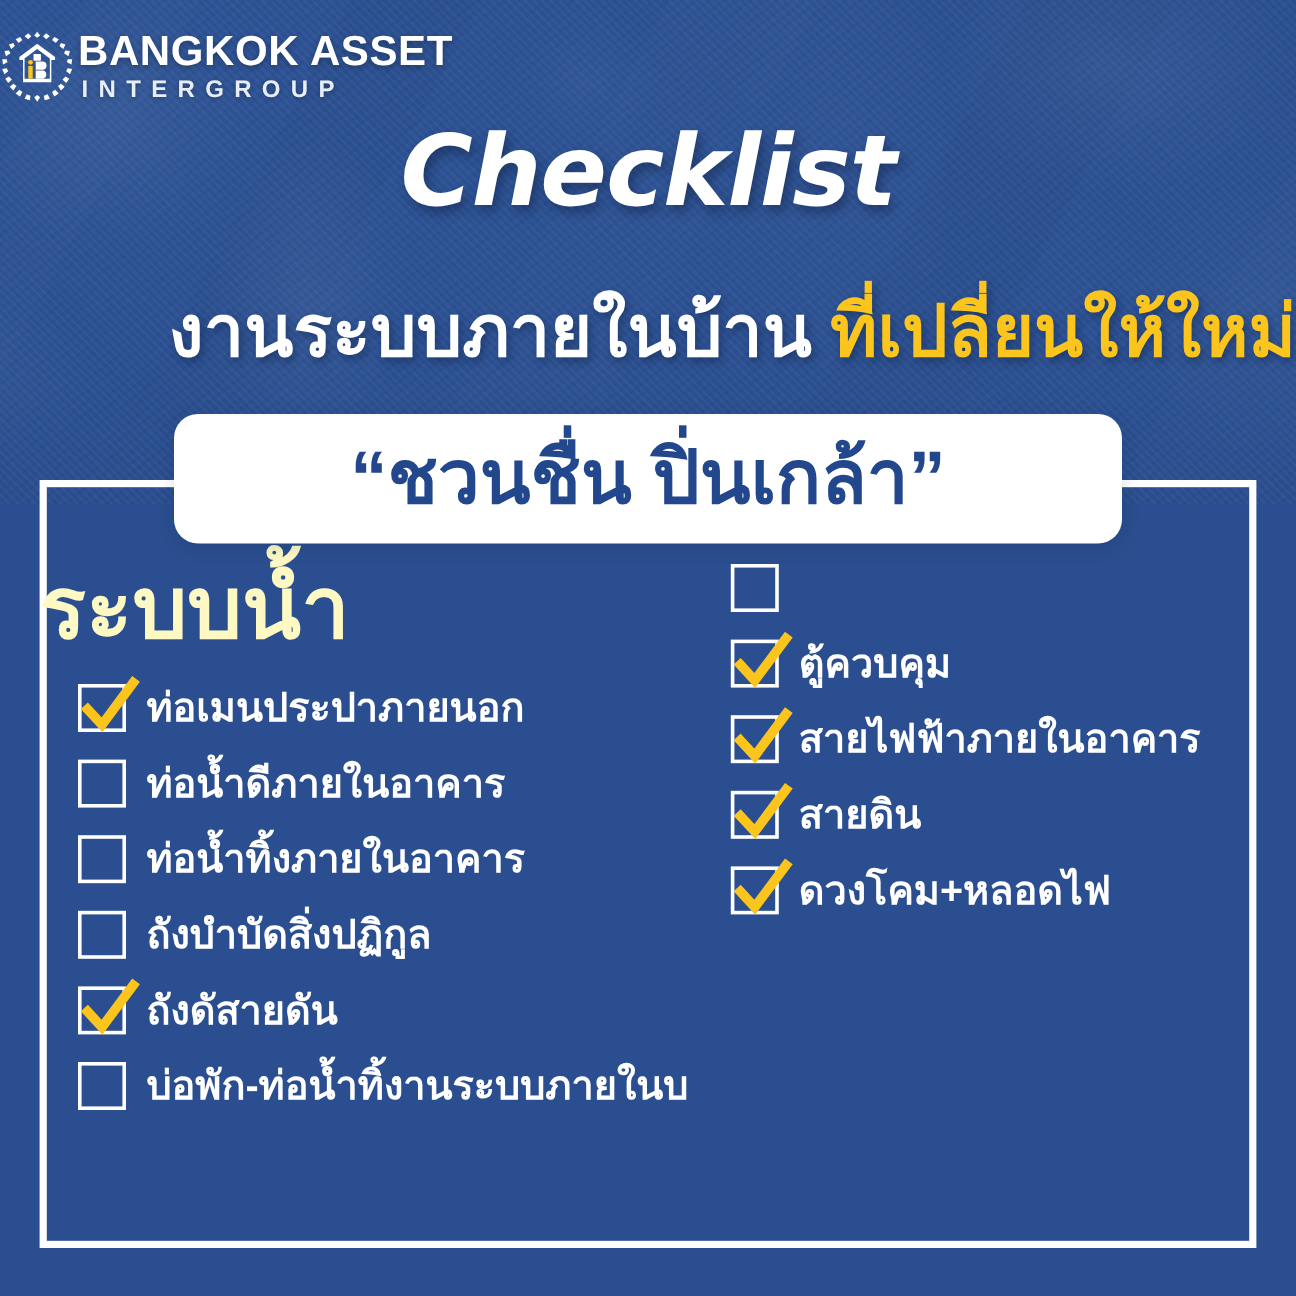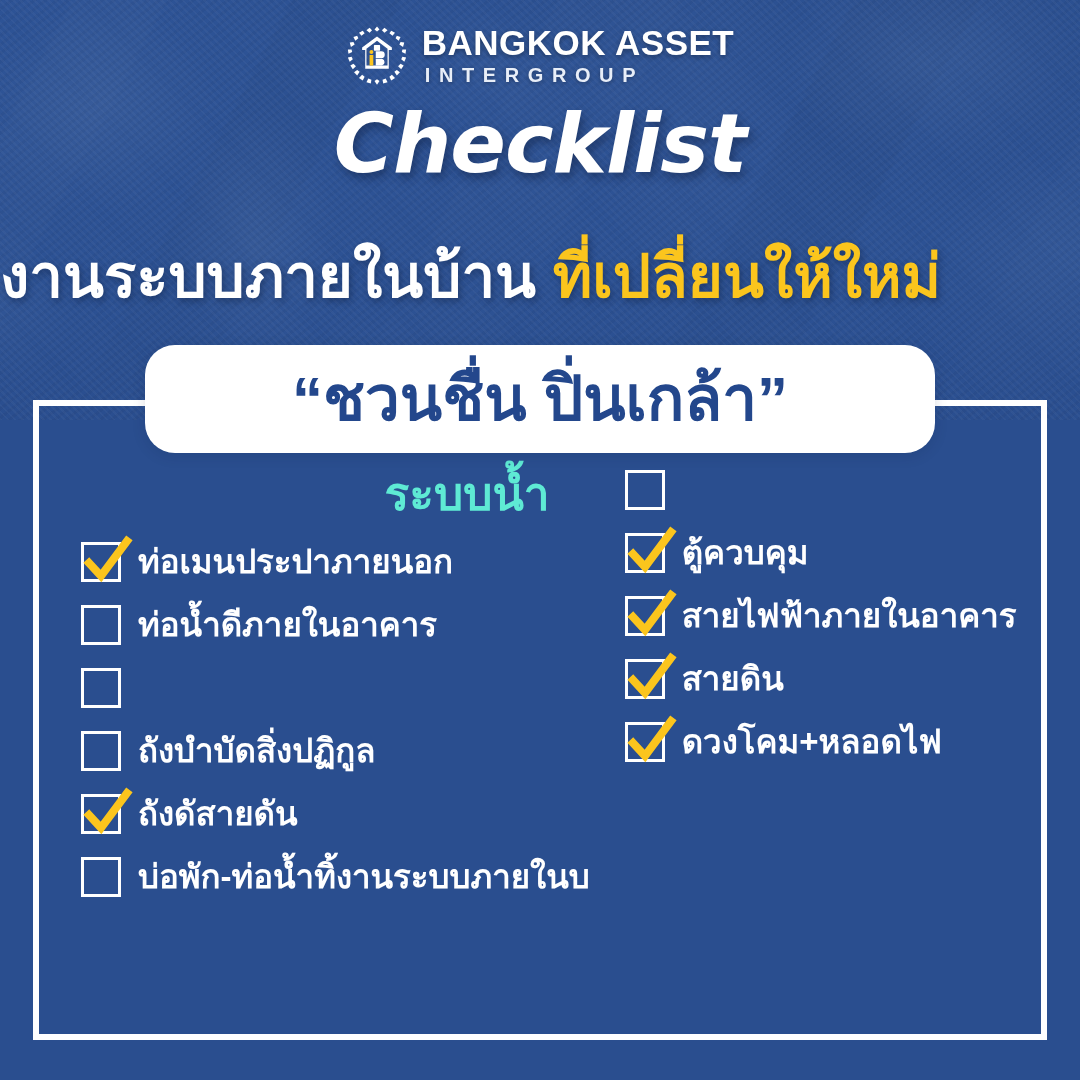--- a/index.html
+++ b/index.html
@@ -56,21 +56,21 @@
   .photo-band .grain{
     position:absolute; inset:0;
     background:
       repeating-linear-gradient(45deg, rgba(255,255,255,.030) 0 2px, rgba(0,0,0,0) 2px 5px),
       repeating-linear-gradient(-38deg, rgba(0,0,0,.035) 0 3px, rgba(0,0,0,0) 3px 7px);
   }
 
   
   .logo-row{
     position:absolute; left:0; top:24px; width:1080px;
-    display:flex; align-items:center; justify-content:center; gap:14px;
+    display:flex; align-items:center; justify-content:flex-start; gap:3px;
     z-index:6;
   }
   .logo-mark{ width:62px; height:62px; display:block; flex:none; }
   .logo-text{ display:flex; flex-direction:column; line-height:1; }
   .logo-main{
     font-size:35px; font-weight:bold; color:#fff; letter-spacing:.5px;
     font-family:"Liberation Sans","DejaVu Sans",sans-serif;
     text-shadow:0 2px 5px rgba(0,0,0,.32);
   }
   .logo-sub{
@@ -84,66 +84,66 @@
     position:absolute; left:0; top:96px; width:1080px; text-align:center;
     font-size:82px; font-weight:bold; font-style:italic; color:#fff;
     font-family:"DejaVu Sans","Liberation Sans",sans-serif;
     letter-spacing:-1px;
     text-shadow:3px 5px 10px rgba(10,25,55,.45);
     z-index:6;
   }
 
   
   .subtitle{
-    position:absolute; left:0; top:228px; width:1080px; text-align:left;
+    position:absolute; left:0; top:228px; width:1080px; text-align:right;
     font-size:60px; font-weight:bold; color:#fff; white-space:nowrap;
-    font-family:Liberation Sans, sans-serif;
+    font-family:Liberation Serif, serif;
     text-shadow:2px 3px 7px rgba(10,25,55,.42);
     z-index:6;
   }
   .subtitle .accent{ color:#FBC51D; }
 
   
   .frame{
     position:absolute; left:33px; top:400px; right:33px; bottom:40px;
     border:6px solid #FFFFFF;
     z-index:3;
   }
 
   
   .pill{
     position:absolute; left:50%; transform:translateX(-50%);
     top:345px; width:790px; height:108px;
-    background:#fff; border-radius:30px;
+    background:#fff; border-radius:20px;
     display:flex; align-items:center; justify-content:center;
     z-index:7;
     box-shadow:0 3px 14px rgba(10,25,55,.14);
   }
   .pill-text{
     font-size:62px; font-weight:bold; color:#23478C; white-space:nowrap;
     font-family:"Liberation Sans","DejaVu Sans",sans-serif;
     line-height:1;
   }
 
   
   .columns{
     position:absolute; left:33px; top:470px; width:1014px; height:560px;
     display:flex; z-index:5;
   }
   .col{ flex:1 1 50%; position:relative; }
   .col-head{
-    text-align:right; font-size:46px; font-weight:bold; color:#5eead4;
+    text-align:left; font-size:72px; font-weight:bold; color:#fef9c3;
     font-family:"Liberation Sans","DejaVu Sans",sans-serif;
     line-height:1.08; margin-bottom:22px;
   }
   .col-water .col-head{ padding-right:40px; }
   .col-elec  .col-head{ padding-right:36px; }
 
   .items{ display:flex; flex-direction:column; gap:23px; }
-  .col-water .items{ padding-left:48px; }
+  .col-water .items{ padding-left:32px; }
   .col-elec  .items{ padding-left:35px; }
 
   .item{ display:flex; align-items:center; gap:17px; }
   .cbox{
     position:relative; flex:none;
     width:40px; height:40px;
     border:3px solid #FFFFFF;
     background:transparent;
   }
   .cbox svg{
@@ -248,20 +248,21 @@
           <span class="cbox">
             
           </span>
           <span class="item-label">ท่อน้ำดีภายในอาคาร</span>
         </div>
 
         <div class="item">
           <span class="cbox">
             
           </span>
+          <span class="item-label">ท่อน้ำทิ้งภายในอาคาร</span>
         </div>
 
         <div class="item">
           <span class="cbox">
             
           </span>
           <span class="item-label">ถังบำบัดสิ่งปฏิกูล</span>
         </div>
 
         <div class="item">

